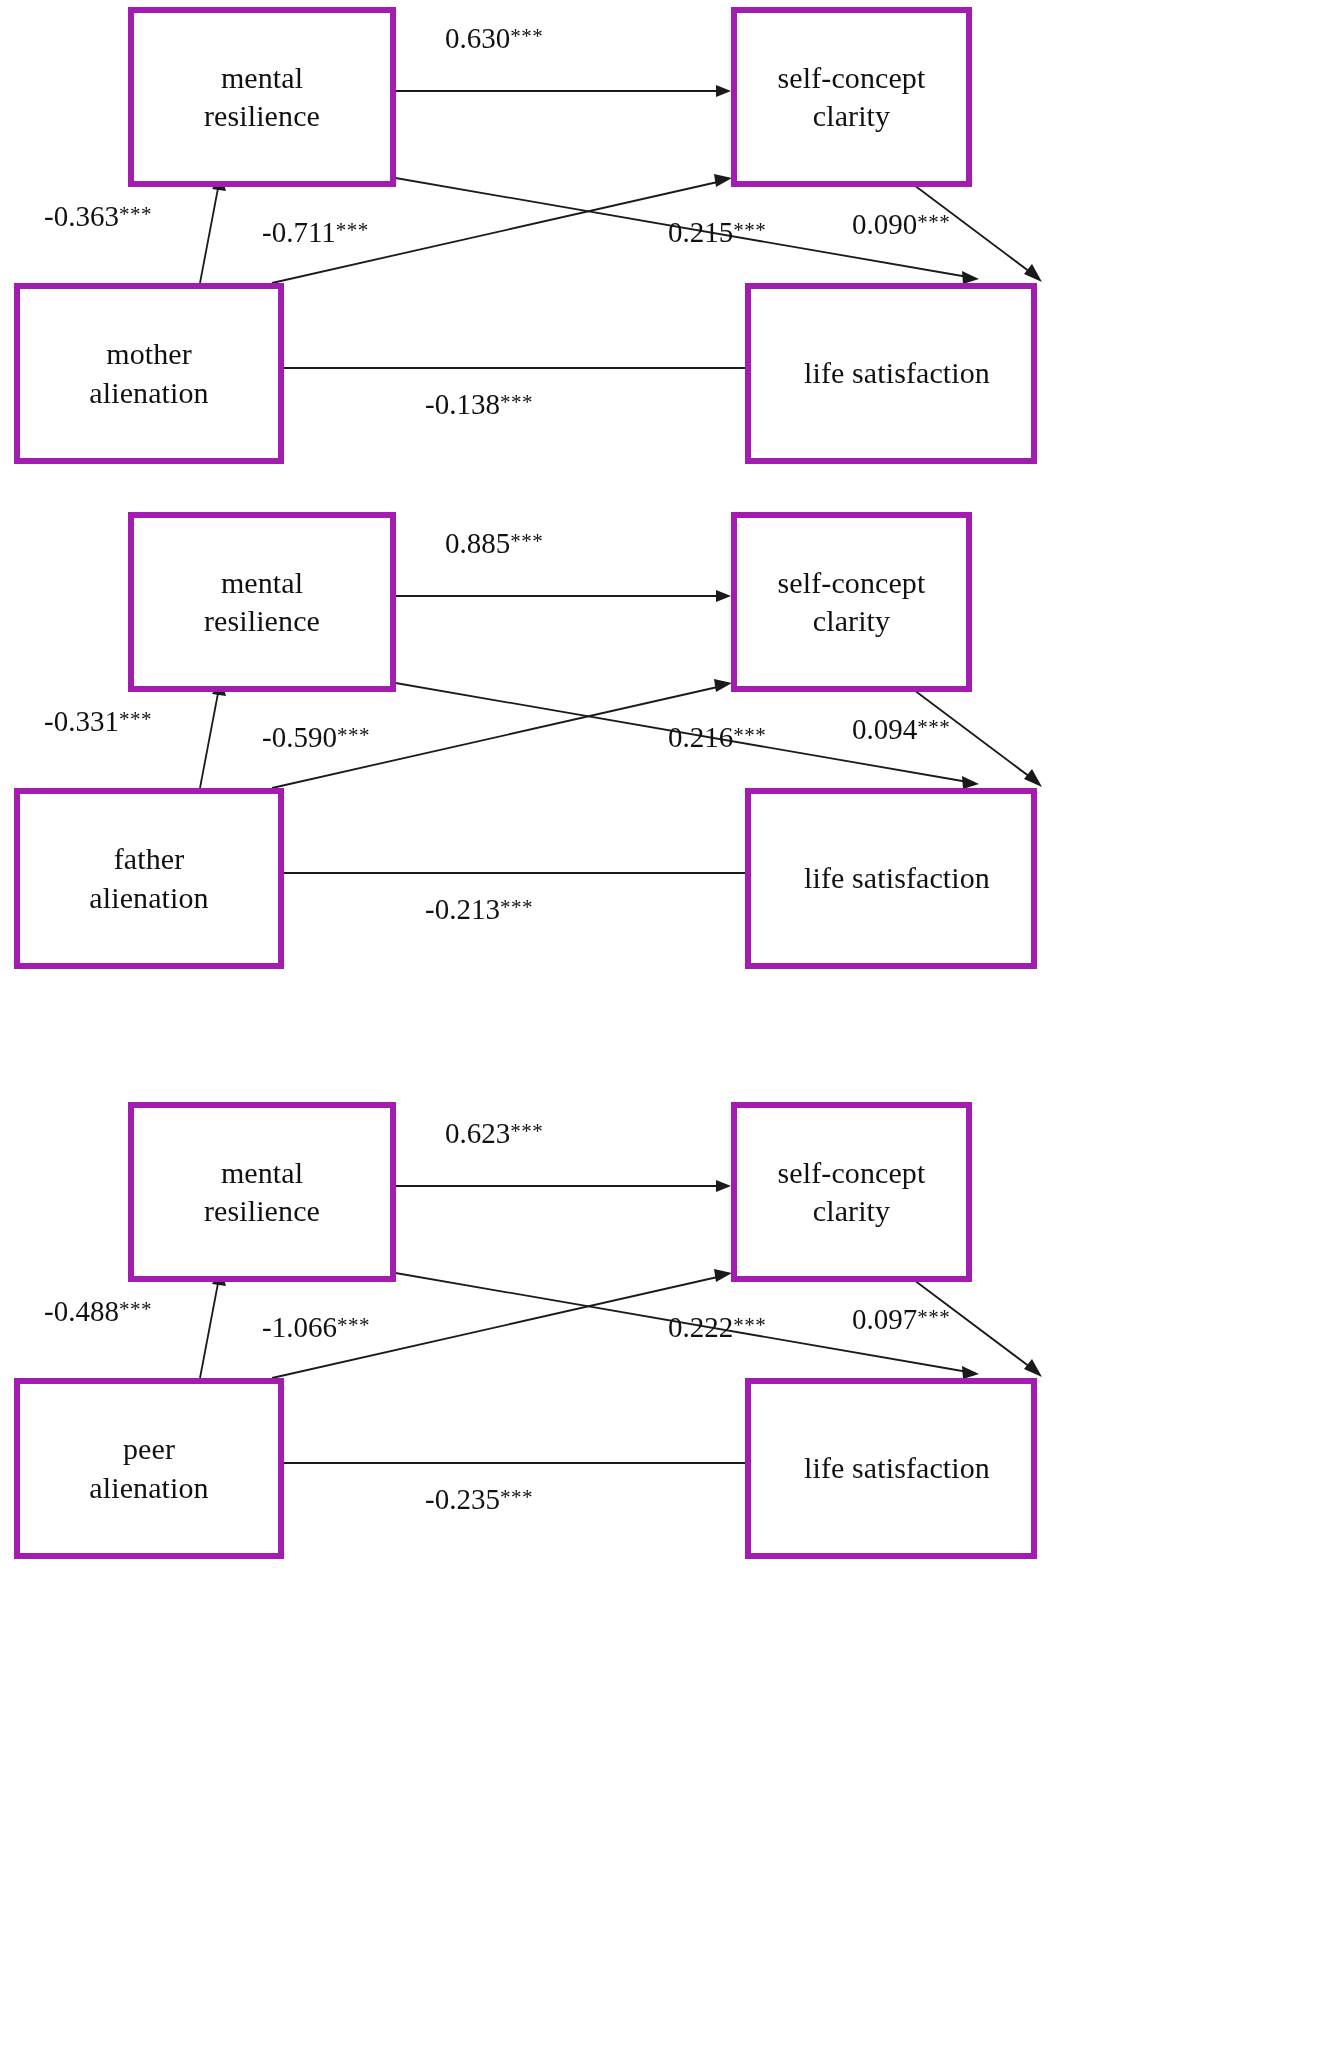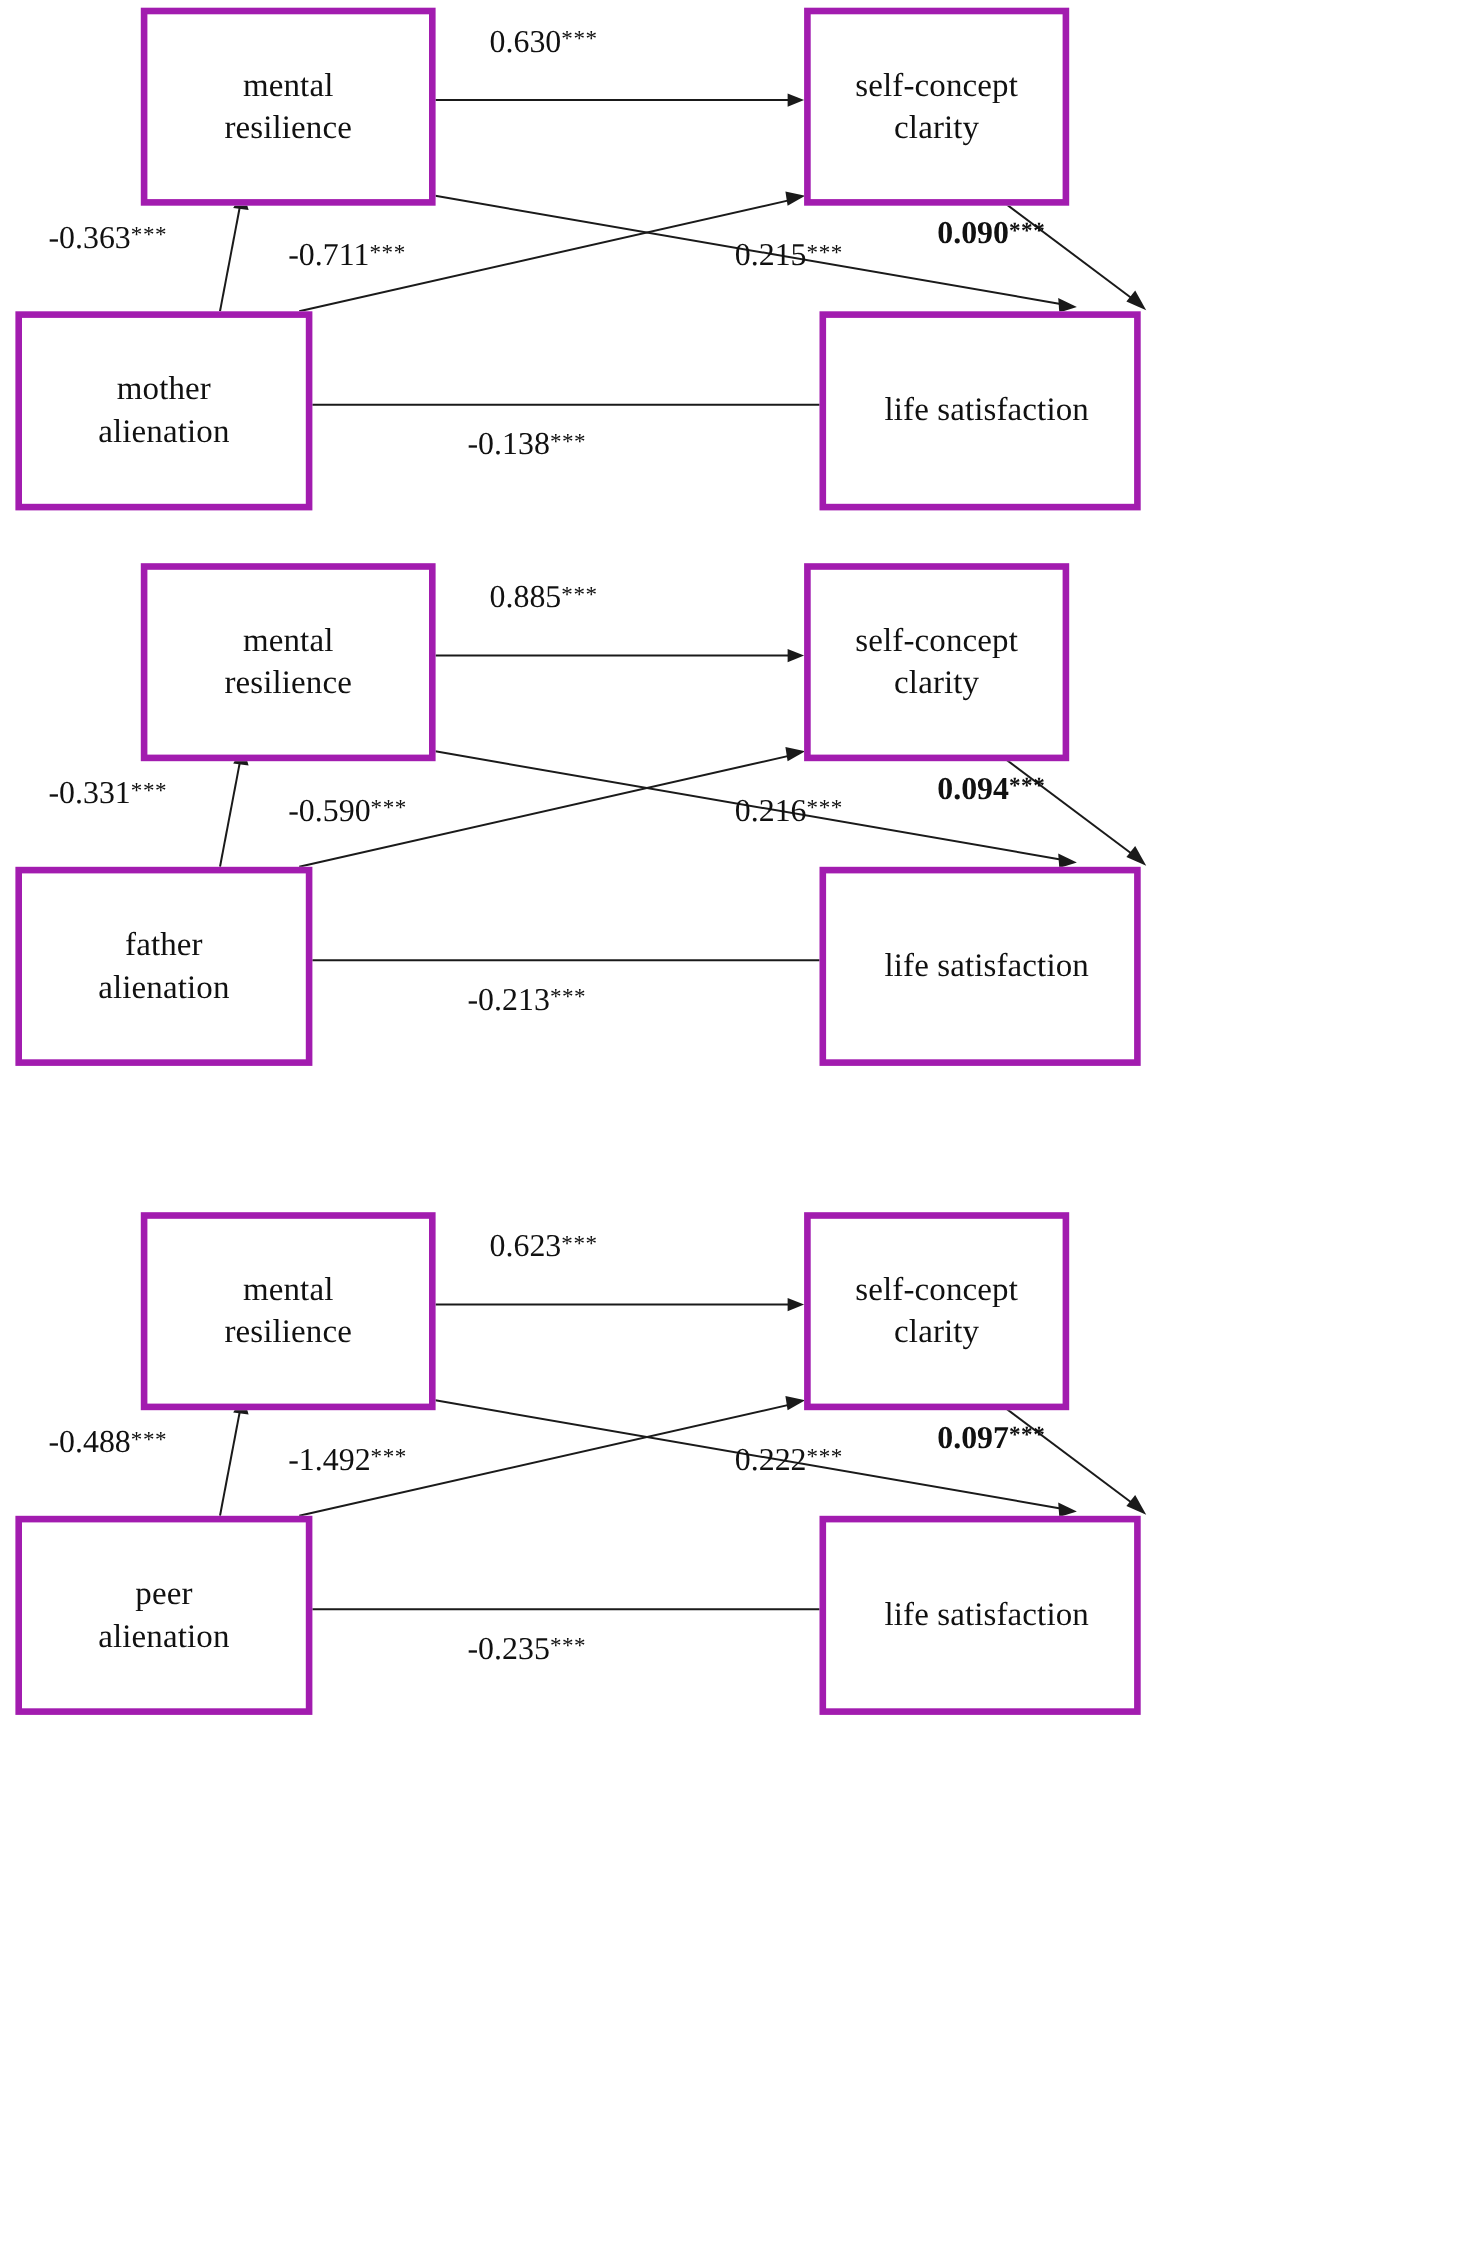--- a/index.html
+++ b/index.html
@@ -25,21 +25,21 @@
   .box-ls{left:745px;top:283px;width:268px;height:169px;padding-left:12px;}
   .edge-label{
     position:absolute;font-size:29px;white-space:nowrap;z-index:3;
     font-family:"Liberation Serif","DejaVu Serif",serif;
   }
   .edge-label .stars{font-size:21px;letter-spacing:.5px;position:relative;top:-5px;}
   .lbl-a{left:445px;top:22px;}
   .lbl-b{left:44px;top:200px;}
   .lbl-c{left:262px;top:216px;}
   .lbl-d{left:668px;top:216px;}
-  .lbl-e{left:852px;top:196px;font-weight:bold;}
+  .lbl-e{left:852px;top:208px;}
   .lbl-f{left:425px;top:388px;}
   svg line,svg path{stroke:#1a1a1a;stroke-width:1.8;fill:none;}
   svg polygon{fill:#1a1a1a;}
 </style>
 </head>
 <body>
 
 <div class="panel" id="panel-1">
 
   <svg viewBox="0 0 1328 470">
@@ -192,17 +192,17 @@
   <div class="node-box box-src">
     <span class="node-label">peer
 alienation</span>
   </div>
   <div class="node-box box-ls">
     <span class="node-label">life satisfaction</span>
   </div>
 
   <div class="edge-label lbl-a"><span>0.623</span><span class="stars">***</span></div>
   <div class="edge-label lbl-b"><span>-0.488</span><span class="stars">***</span></div>
-  <div class="edge-label lbl-c"><span>-1.492</span><span class="stars">***</span></div>
+  <div class="edge-label lbl-c"><span>-1.066</span><span class="stars">***</span></div>
   <div class="edge-label lbl-d"><span>0.222</span><span class="stars">***</span></div>
   <div class="edge-label lbl-e"><span>0.097</span><span class="stars">***</span></div>
   <div class="edge-label lbl-f"><span>-0.235</span><span class="stars">***</span></div>
 </div>
 
 </body></html>

